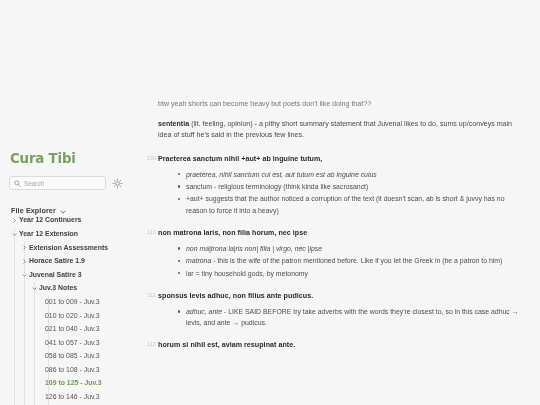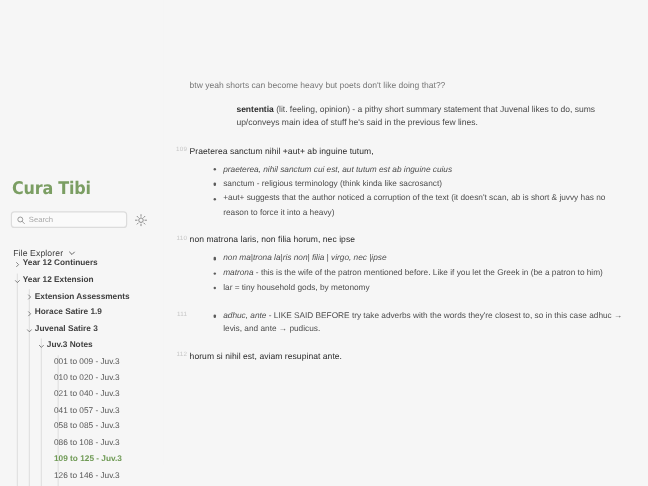--- a/index.html
+++ b/index.html
@@ -53,21 +53,21 @@
     flex: 0 0 auto; width: 13px; height: 13px;
     display: flex; align-items: center; justify-content: center;
     cursor: pointer;
   }
 
   .fe-header {
     position: absolute; left: 11px; top: 201px;
     display: flex; align-items: center; gap: 4px;
   }
   .fe-header-label {
-    font-size: 7.2px; font-weight: 400; color: #3d3d3d;
+    font-size: 7.2px; font-weight: 700; color: #3d3d3d;
     letter-spacing: 0.1px;
   }
 
   .tree { position: absolute; left: 0; top: 214px; width: 136px; }
   .node {
     position: relative;
     height: 13.6px;
     display: flex; align-items: center;
     font-size: 6.9px;
     white-space: nowrap;
@@ -110,21 +110,21 @@
     letter-spacing: 0.2px;
   }
 
   .ptxt {
     font-size: 7.1px;
     line-height: 11.3px;
     color: #4a4a4a;
   }
   .ptxt b { color: #2e2e2e; font-weight: 700; }
   .lemma-head {
-    font-size: 7.1px; font-weight: 400; color: #2a2a2a;
+    font-size: 7.1px; font-weight: 700; color: #2a2a2a;
     line-height: 11px;
     letter-spacing: 0.05px;
   }
   ul.bl {
     list-style: none;
     margin: 4px 0 0 0;
     padding: 0 0 0 20px;
   }
   ul.bl > li {
     position: relative;
@@ -265,43 +265,44 @@
           <span class="lbl">109 to 125 - Juv.3</span>
         </div>
         <div class="node file d4">
           <span class="lbl">126 to 146 - Juv.3</span>
         </div>
         <div class="node file d4"></div>
       </div>
   </div>
 
   <div id="main">
-    <div id="main-inner" style="position:relative; padding-left:22px; padding-top:66px;">
+    <div id="main-inner" style="position:relative; padding-left:22px; padding-top:99px;">
         <div class="top-frag">btw yeah shorts can become heavy but poets don't like doing that??</div>
-        <div class="ptxt" style="margin-top: 9px; margin-left: 39px;"><b>sententia</b><span> (lit. feeling, opinion) - a pithy short summary statement that Juvenal likes to do, sums up/conveys main idea of stuff he's said in the previous few lines.</span></div>
+        <div class="ptxt" style="margin-top: 9px;"><b>sententia</b><span> (lit. feeling, opinion) - a pithy short summary statement that Juvenal likes to do, sums up/conveys main idea of stuff he's said in the previous few lines.</span></div>
         <div class="blk" style="margin-top: 12px;">
           <div class="lnum">109</div>
           <div class="lemma-head">Praeterea sanctum nihil +aut+ ab inguine tutum,</div>
           <ul class="bl">
             <li><i>praeterea, nihil sanctum cui est, aut tutum est ab inguine cuius</i></li>
             <li><span>sanctum - religious terminology (think kinda like sacrosanct)</span></li>
             <li><span>+aut+ suggests that the author noticed a corruption of the text (it doesn't scan, ab is short &amp; juvvy has no reason to force it into a heavy)</span></li>
           </ul>
         </div>
         <div class="blk" style="margin-top: 12px;">
           <div class="lnum">110</div>
           <div class="lemma-head">non matrona laris, non filia horum, nec ipse</div>
           <ul class="bl">
             <li><i>non ma|trona la|ris non| filia | virgo, nec |ipse</i></li>
             <li><i>matrona</i><span> - this is the wife of the patron mentioned before. Like if you let the Greek in (be a patron to him)</span></li>
             <li><span>lar = tiny household gods, by metonomy</span></li>
           </ul>
         </div>
         <div class="blk" style="margin-top: 12px;">
           <div class="lnum">111</div>
+          <div class="lemma-head">sponsus levis adhuc, non filius ante pudicus.</div>
           <ul class="bl">
             <li><i>adhuc, ante</i><span> - LIKE SAID BEFORE try take adverbs with the words they're closest to, so in this case adhuc → levis, and ante → pudicus.</span></li>
           </ul>
         </div>
         <div class="blk" style="margin-top: 12px;">
           <div class="lnum">112</div>
           <div class="lemma-head">horum si nihil est, aviam resupinat ante.</div>
         </div>
       </div>
   </div>

